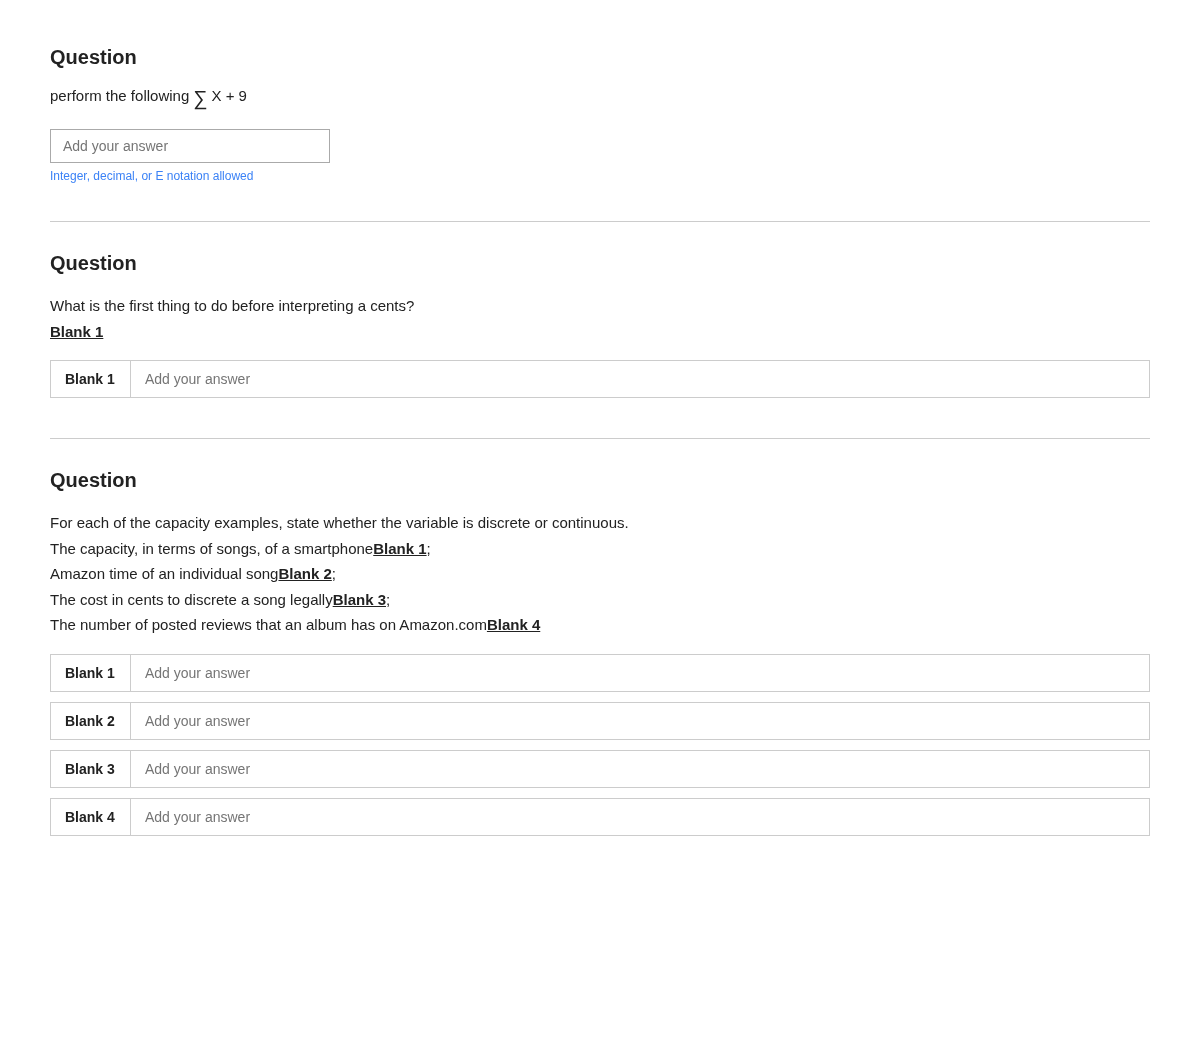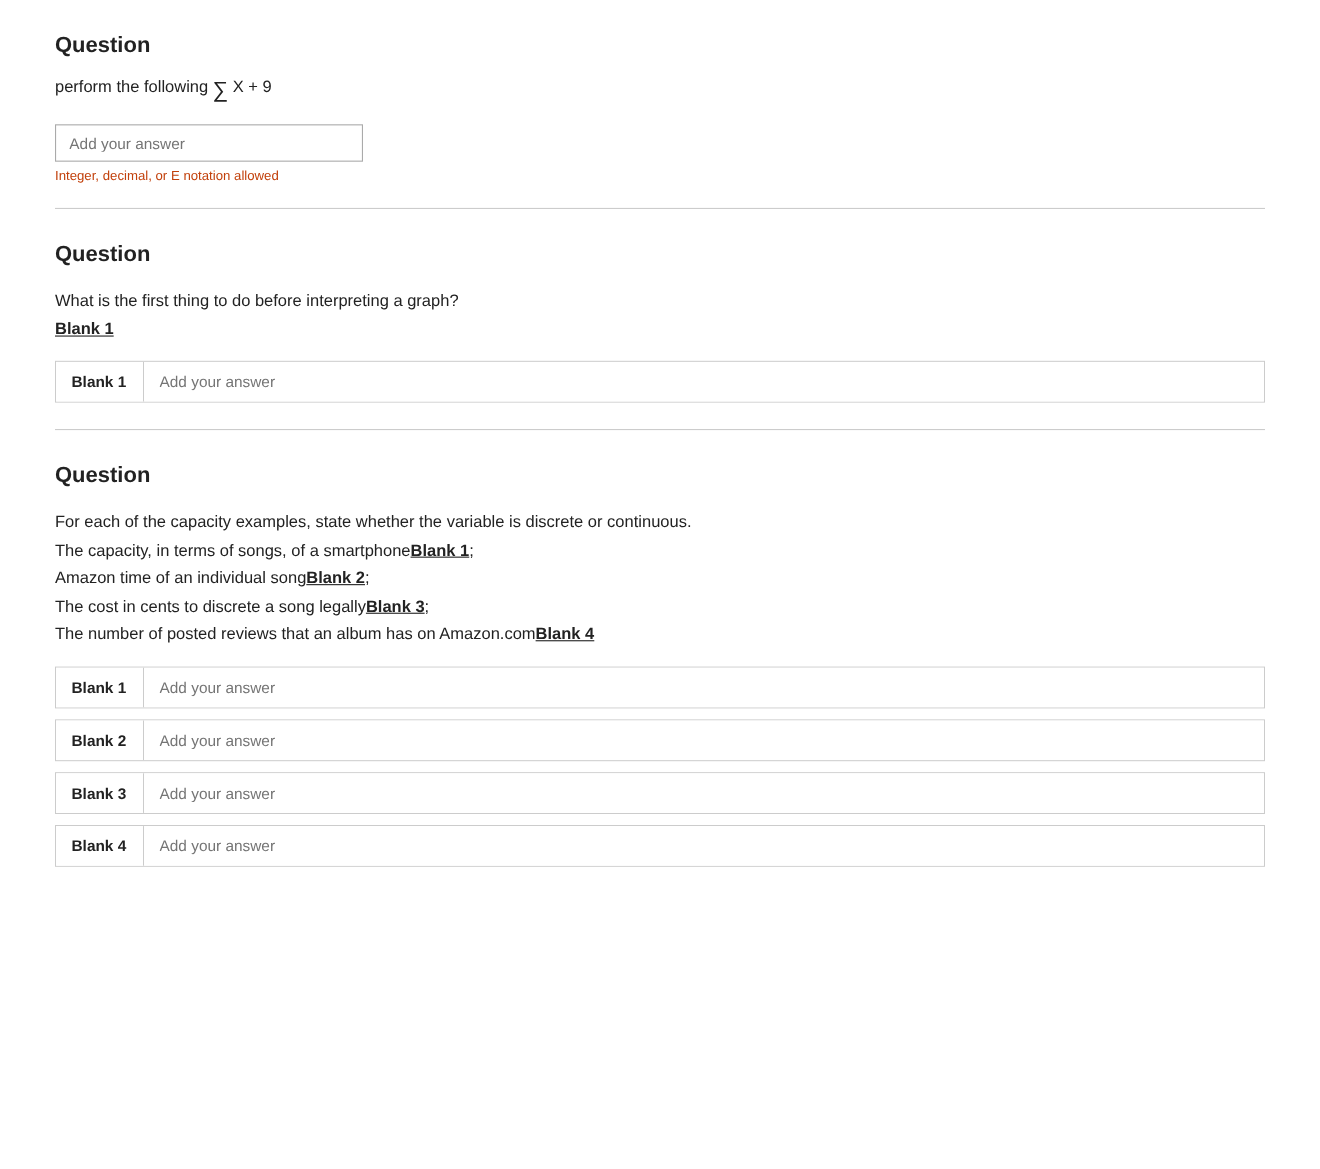--- a/index.html
+++ b/index.html
@@ -11,22 +11,23 @@
     body {
       background: #ffffff;
       font-family: Arial, sans-serif;
       font-size: 15px;
       color: #222;
       padding: 30px 50px;
     }
 
     .question-block {
       margin-bottom: 30px;
-      padding-bottom: 14px;
+      padding-bottom: 30px;
       border-bottom: 1px solid #ccc;
+      margin-top: 16px;
     }
 
     .question-title {
       font-size: 20px;
       font-weight: bold;
       margin-bottom: 18px;
     }
 
     .question-text {
       margin-bottom: 12px;
@@ -51,21 +52,21 @@
       width: 280px;
       font-size: 14px;
       color: #888;
       margin-bottom: 6px;
       display: block;
       background: #fff;
     }
 
     .input-hint {
       font-size: 12px;
-      color: #c2410c;
+      color: #3b82f6;
       margin-bottom: 8px;
     }
 
     .blank-row {
       display: flex;
       align-items: center;
       margin-bottom: 10px;
       border: 1px solid #ccc;
       width: 100%;
     }
@@ -115,21 +116,21 @@
     <span>X + 9</span>
   </div>
   <br>
   <input type="text" class="answer-input-box" placeholder="Add your answer" style="">
   <div class="input-hint">Integer, decimal, or E notation allowed</div>
 </div>
 
 <div class="question-block">
   <div class="question-title">Question</div>
   <div class="question-body-text">
-    <span>What is the first thing to do before interpreting a graph?</span><br>
+    <span>What is the first thing to do before interpreting a cents?</span><br>
     <span class="bold-underline">Blank 1</span>
   </div>
   <div class="blanks-section">
     <div class="blank-row">
       <div class="blank-label">Blank 1</div>
       <input type="text" class="blank-input" placeholder="Add your answer" style="">
     </div>
   </div>
 </div>
 

